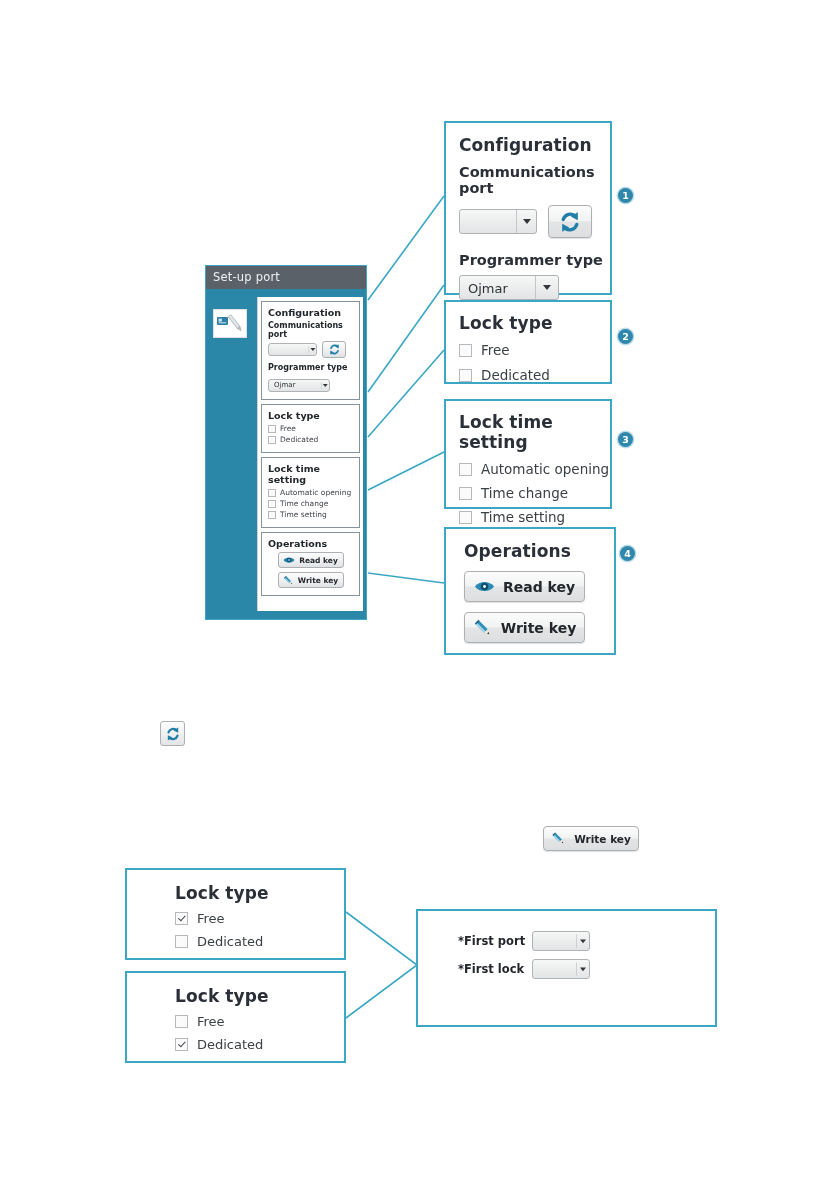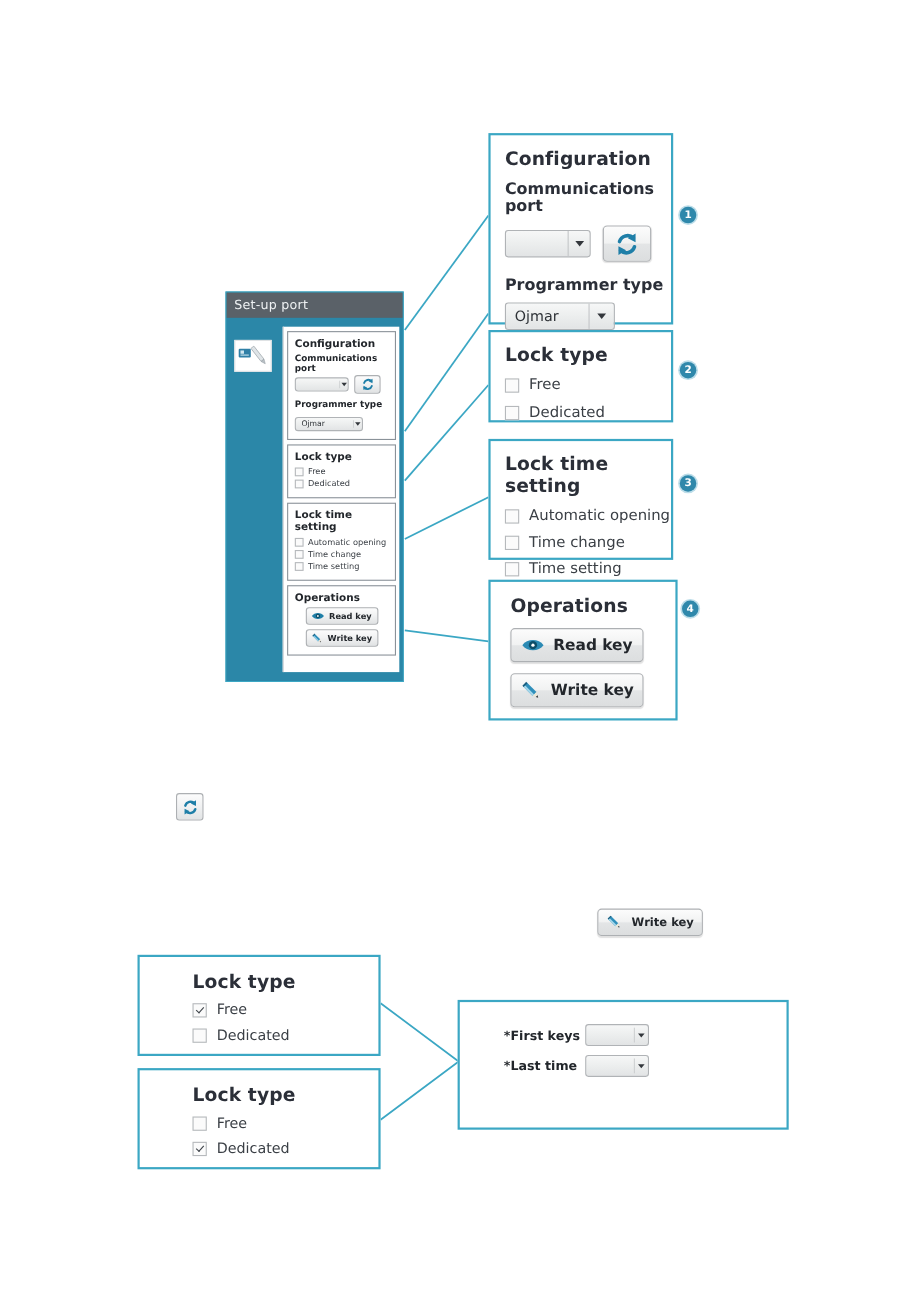--- a/index.html
+++ b/index.html
@@ -494,27 +494,27 @@
   <div class="crow" style="margin-top:8px;">
     <span class="chk checked" style="width:13px;height:13px;"></span>
     <span class="lbl" style="margin-left:9px;font-size:13px;">Dedicated</span>
   </div>
 </div>
 
 <div class="callout" style="left:416px;top:909px;width:301px;height:118px;padding:12px 0 0 14px;">
 
 
   <div class="crow" style="margin-top:8px;">
-    <span class="lbl" style="width:74px;font-size:11.5px;font-weight:bold;color:#22262b;padding-left:26px;">*First keys</span>
+    <span class="lbl" style="width:74px;font-size:11.5px;font-weight:bold;color:#22262b;padding-left:26px;">*First port</span>
     <div class="combo" style="width:58px;height:20px;">
       <span class="cval" style="font-size:11px;"></span>
       <span class="carrow" style="width:16px;transform:scale(0.75);transform-origin:right center;"></span>
     </div>
   </div>
 
   <div class="crow" style="margin-top:8px;">
-    <span class="lbl" style="width:74px;font-size:11.5px;font-weight:bold;color:#22262b;padding-left:26px;">*Last time</span>
+    <span class="lbl" style="width:74px;font-size:11.5px;font-weight:bold;color:#22262b;padding-left:26px;">*First lock</span>
     <div class="combo" style="width:58px;height:20px;">
       <span class="cval" style="font-size:11px;"></span>
       <span class="carrow" style="width:16px;transform:scale(0.75);transform-origin:right center;"></span>
     </div>
   </div>
 </div>
 
 </body></html>

